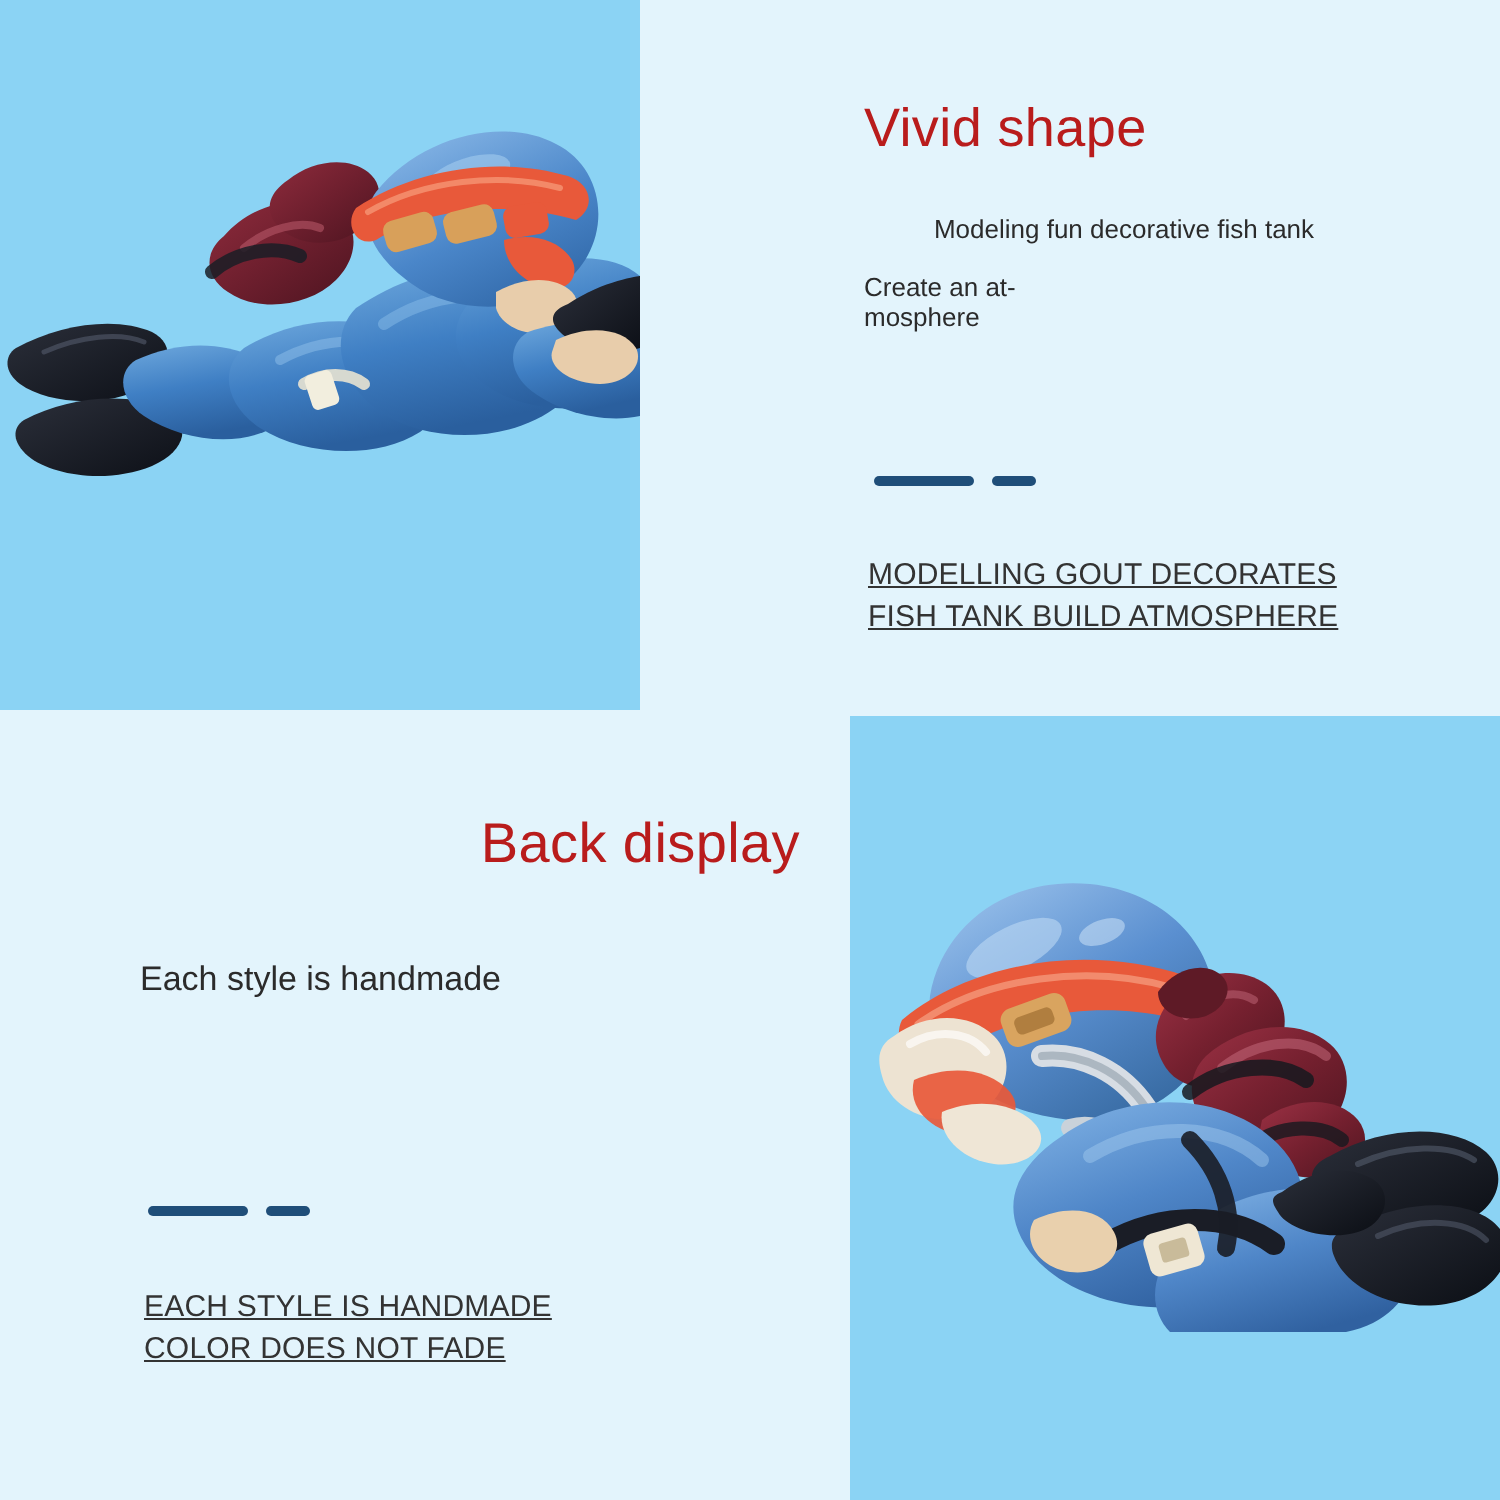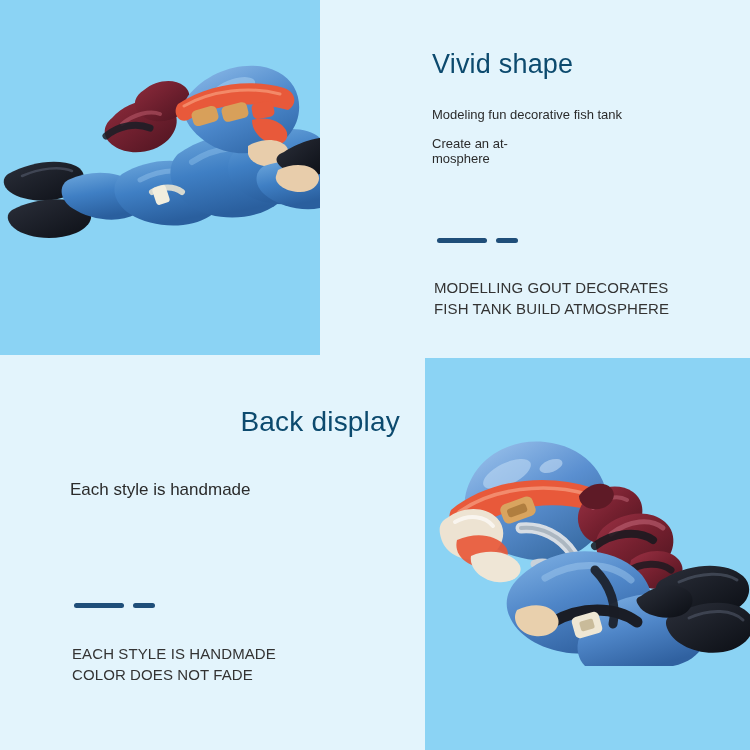--- a/index.html
+++ b/index.html
@@ -69,21 +69,21 @@
   }
   #text-bottom-left {
     left: 70px;
     top: 405px;
     width: 330px;
   }
 
   .heading {
     margin: 0;
     font-weight: normal;
-    color: #0c4a6e;
+    color: #b91c1c;
     letter-spacing: 0.2px;
   }
   #text-top-right .heading {
     font-size: 27px;
     line-height: 32px;
   }
   #text-bottom-left .heading {
     font-size: 28px;
     line-height: 34px;
     text-align: right;
@@ -99,20 +99,21 @@
   }
   #text-top-right .sub-line {
     font-size: 13px;
     line-height: 15px;
     color: #2b2b2b;
     margin-bottom: 14px;
     max-width: 140px;
   }
   #text-top-right .sub-line.wide {
     max-width: 260px;
+    text-align: center;
   }
 
   #text-bottom-left .sub-list {
     margin-top: 40px;
   }
   #text-bottom-left .sub-line {
     font-size: 17px;
     line-height: 21px;
     color: #2b2b2b;
     margin-bottom: 15px;
@@ -150,20 +151,21 @@
   
   .caption {
     position: absolute;
     margin: 0;
     font-size: 15px;
     line-height: 21px;
     color: #333333;
     font-stretch: condensed;
     letter-spacing: 0.1px;
     white-space: pre-line;
+    text-decoration: underline;
   }
   #caption-top-right {
     left: 434px;
     top: 277px;
     width: 300px;
   }
   #caption-bottom-left {
     left: 72px;
     top: 643px;
     width: 330px;

